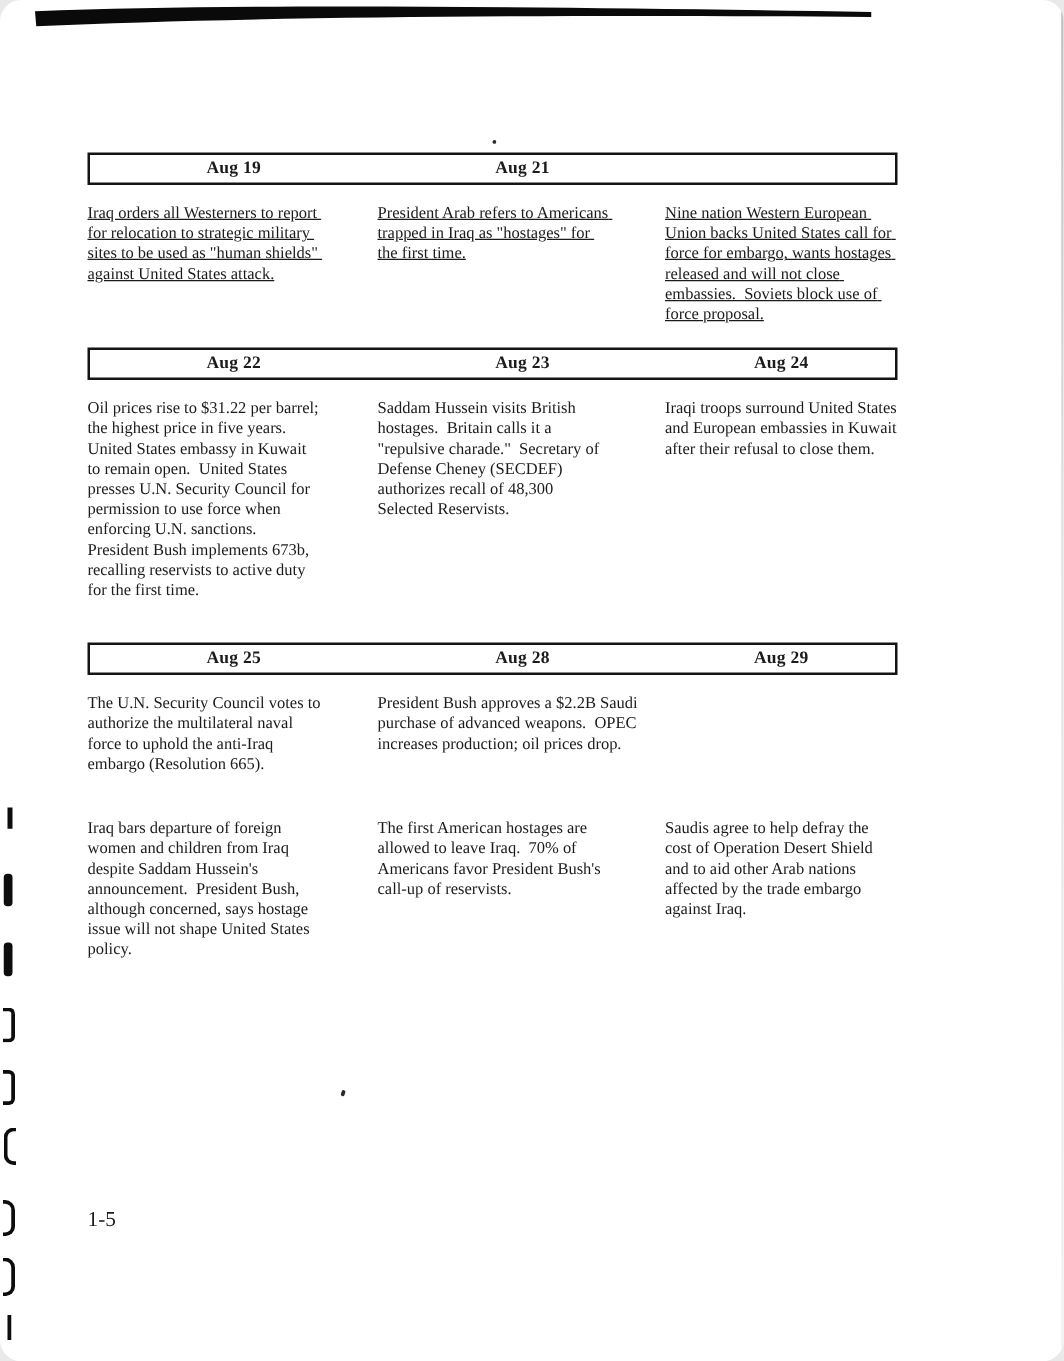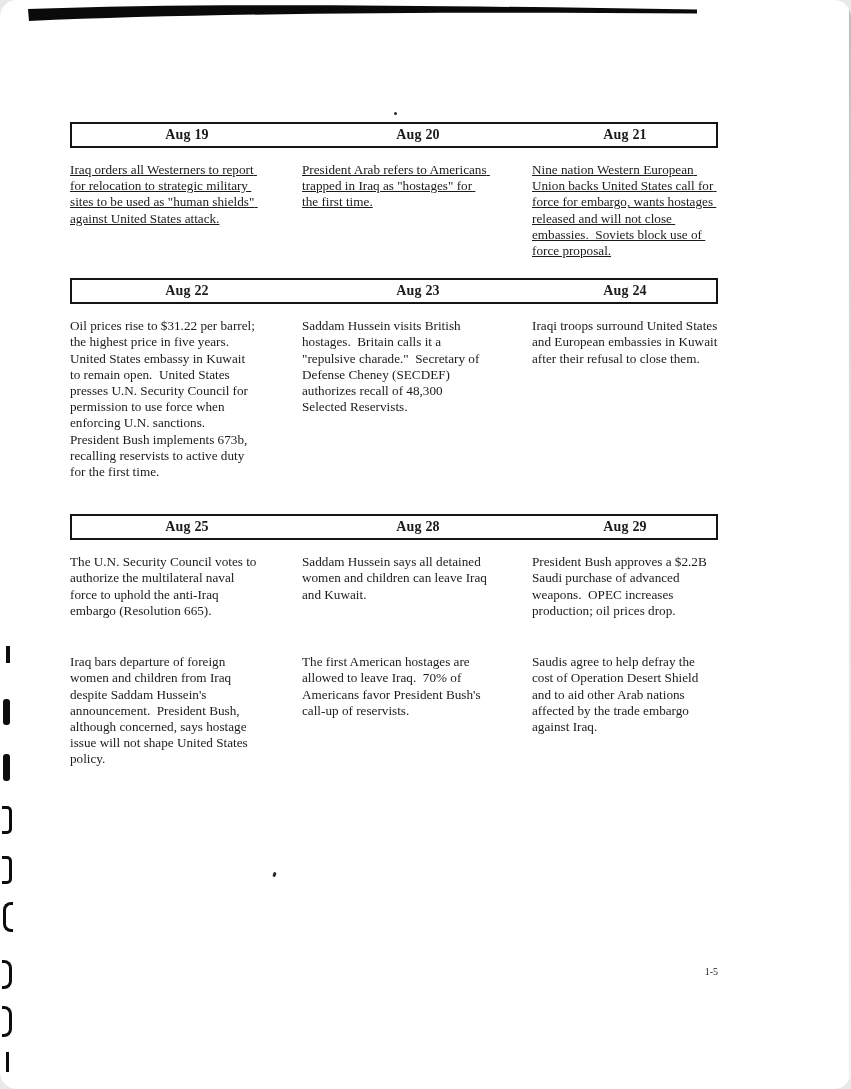--- a/index.html
+++ b/index.html
@@ -49,22 +49,22 @@
     padding-right: 44px;
     white-space: pre-wrap;
     text-align: left;
   }
   .cell.last { padding-right: 0; }
   .page-number {
     position: absolute;
     left: 70px;
     top: 966px;
     width: 648px;
-    text-align: right;
-    font-size: 10px;
+    text-align: left;
+    font-size: 17px;
     font-family: Liberation Serif, serif;
   }
   .mark { position: absolute; background: #0d0d0d; }
   .bracket-r {
     position: absolute;
     border: 3px solid #0d0d0d;
     border-left: none;
     border-radius: 0 5px 5px 0;
     background: transparent;
   }
@@ -106,21 +106,20 @@
   <div class="mark" style="left:6px; top:1052px; width:3px; height:20px;"></div>
 
   <div class="dot" style="left:394px; top:112px; width:3px; height:3px;"></div>
   <div class="dot" style="left:273px; top:872px; width:3px; height:5px; transform:rotate(20deg); border-radius:2px;"></div>
 
   <div class="content">
 
     <section>
       <div class="header-box">
         <div class="date">Aug 19</div>
-        <div class="date">Aug 20</div>
         <div class="date">Aug 21</div>
       </div>
       <div class="body-row r1">
         <div class="cell">Iraq orders all Westerners to report for relocation to strategic military sites to be used as "human shields" against United States attack.</div>
         <div class="cell">President Arab refers to Americans trapped in Iraq as "hostages" for the first time.</div>
         <div class="cell last">Nine nation Western European Union backs United States call for force for embargo, wants hostages released and will not close embassies.  Soviets block use of force proposal.</div>
       </div>
     </section>
 
     <section>
@@ -137,21 +136,20 @@
     </section>
 
     <section>
       <div class="header-box">
         <div class="date">Aug 25</div>
         <div class="date">Aug 28</div>
         <div class="date">Aug 29</div>
       </div>
       <div class="body-row r3">
         <div class="cell">The U.N. Security Council votes to authorize the multilateral naval force to uphold the anti-Iraq embargo (Resolution 665).</div>
-        <div class="cell">Saddam Hussein says all detained women and children can leave Iraq and Kuwait.</div>
         <div class="cell last">President Bush approves a $2.2B Saudi purchase of advanced weapons.  OPEC increases production; oil prices drop.</div>
       </div>
     </section>
 
     <section>
       <div class="body-row r4">
         <div class="cell">Iraq bars departure of foreign women and children from Iraq despite Saddam Hussein's announcement.  President Bush, although concerned, says hostage issue will not shape United States policy.</div>
         <div class="cell">The first American hostages are allowed to leave Iraq.  70% of Americans favor President Bush's call-up of reservists.</div>
         <div class="cell last">Saudis agree to help defray the cost of Operation Desert Shield and to aid other Arab nations affected by the trade embargo against Iraq.</div>
       </div>

